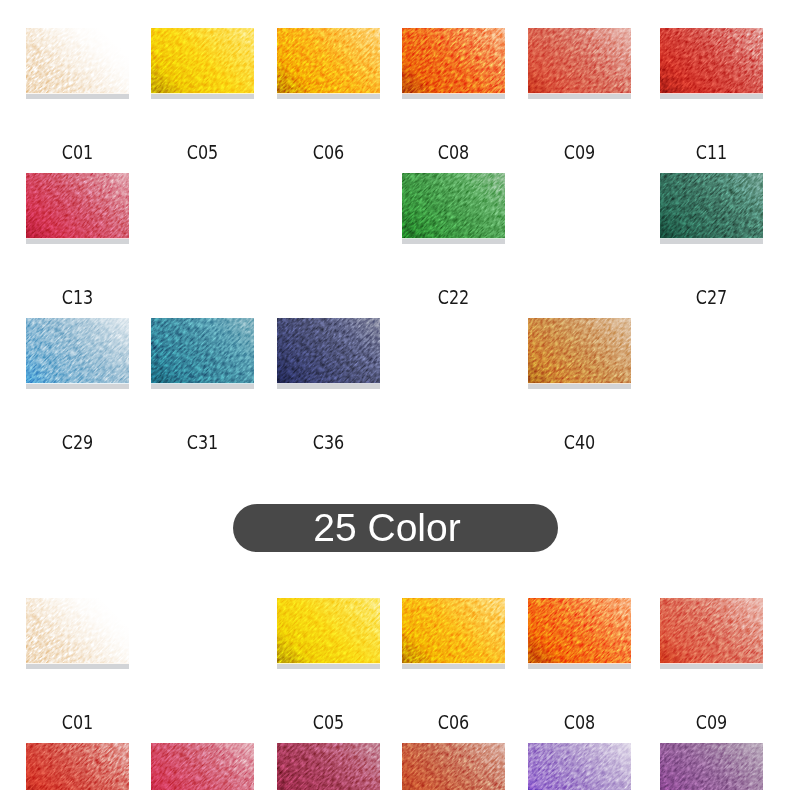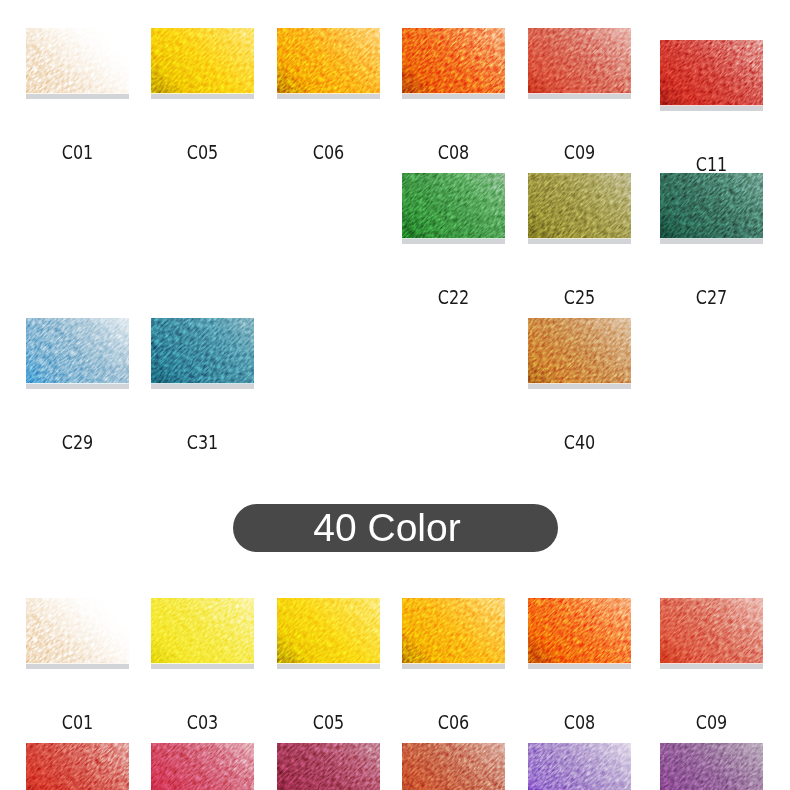--- a/index.html
+++ b/index.html
@@ -149,58 +149,58 @@
             <svg class="tex" width="193" height="155" style="opacity: 0.746;">
               <g transform="rotate(-45 96.5 77.5)">
                 <rect x="-50" y="-50" width="295" height="255" filter="url(#tx3)"></rect>
               </g>
             </svg>
           </div>
           <div class="edge" style="background: rgb(217, 108, 90); opacity: 0.22;"></div>
           <div class="bar" style="background: rgb(210, 212, 215);"></div>
           <div class="lbl" style="top: 114px; color: rgb(25, 25, 25);">C09</div>
         </div>
-        <div class="cell" style="left: 659.8px; margin-top: 12px;">
+        <div class="cell" style="left: 659.8px;">
           <div class="chip" style="background: linear-gradient(44deg, rgb(173, 31, 22) 0%, rgb(211, 50, 39) 22%, rgb(212, 72, 63) 50%, rgb(217, 105, 98) 72%, rgb(227, 157, 152) 100%);">
             <svg class="tex" width="193" height="155" style="opacity: 0.988;">
               <g transform="rotate(-45 96.5 77.5)">
                 <rect x="-50" y="-50" width="295" height="255" filter="url(#tx4)"></rect>
               </g>
             </svg>
           </div>
           <div class="edge" style="background: rgb(212, 72, 63); opacity: 0.22;"></div>
           <div class="bar" style="background: rgb(210, 212, 215);"></div>
           <div class="lbl" style="top: 114px; color: rgb(25, 25, 25);">C11</div>
         </div>
       </div>
       <div class="row" style="top: 145px;">
+        <div class="cell" style="left: 25.7px;">
+          <div class="chip" style="background: linear-gradient(44deg, rgb(188, 27, 55) 0%, rgb(213, 55, 84) 22%, rgb(211, 82, 105) 50%, rgb(216, 117, 134) 72%, rgb(228, 170, 180) 100%);">
+            <svg class="tex" width="193" height="155" style="opacity: 0.762;">
+              <g transform="rotate(-45 96.5 77.5)">
+                <rect x="-50" y="-50" width="295" height="255" filter="url(#tx5)"></rect>
+              </g>
+            </svg>
+          </div>
+          <div class="edge" style="background: rgb(211, 82, 105); opacity: 0.22;"></div>
+          <div class="bar" style="background: rgb(210, 212, 215);"></div>
+          <div class="lbl" style="top: 114px; color: rgb(25, 25, 25);">C13</div>
+        </div>
         <div class="cell" style="left: 401.9px;">
           <div class="chip" style="background: linear-gradient(44deg, rgb(29, 121, 35) 0%, rgb(55, 150, 60) 22%, rgb(72, 157, 77) 50%, rgb(95, 174, 100) 72%, rgb(143, 190, 146) 100%);">
             <svg class="tex" width="193" height="155" style="opacity: 0.712;">
               <g transform="rotate(-45 96.5 77.5)">
                 <rect x="-50" y="-50" width="295" height="255" filter="url(#tx8)"></rect>
               </g>
             </svg>
           </div>
           <div class="edge" style="background: rgb(72, 157, 77); opacity: 0.22;"></div>
           <div class="bar" style="background: rgb(210, 212, 215);"></div>
           <div class="lbl" style="top: 114px; color: rgb(25, 25, 25);">C22</div>
         </div>
-        <div class="cell" style="left: 527.7px;">
-          <div class="chip" style="background: linear-gradient(44deg, rgb(126, 119, 31) 0%, rgb(155, 147, 57) 22%, rgb(162, 155, 74) 50%, rgb(176, 170, 100) 72%, rgb(193, 189, 148) 100%);">
-            <svg class="tex" width="193" height="155" style="opacity: 0.659;">
-              <g transform="rotate(-45 96.5 77.5)">
-                <rect x="-50" y="-50" width="295" height="255" filter="url(#tx9)"></rect>
-              </g>
-            </svg>
-          </div>
-          <div class="edge" style="background: rgb(162, 155, 74); opacity: 0.22;"></div>
-          <div class="bar" style="background: rgb(210, 212, 215);"></div>
-          <div class="lbl" style="top: 114px; color: rgb(25, 25, 25);">C25</div>
-        </div>
         <div class="cell" style="left: 659.8px;">
           <div class="chip" style="background: linear-gradient(44deg, rgb(21, 75, 58) 0%, rgb(45, 107, 87) 22%, rgb(60, 116, 98) 50%, rgb(79, 137, 118) 72%, rgb(116, 164, 149) 100%);">
             <svg class="tex" width="193" height="155" style="opacity: 0.642;">
               <g transform="rotate(-45 96.5 77.5)">
                 <rect x="-50" y="-50" width="295" height="255" filter="url(#tx10)"></rect>
               </g>
             </svg>
           </div>
           <div class="edge" style="background: rgb(60, 116, 98); opacity: 0.22;"></div>
           <div class="bar" style="background: rgb(210, 212, 215);"></div>
@@ -225,20 +225,32 @@
             <svg class="tex" width="193" height="155" style="opacity: 0.649;">
               <g transform="rotate(-45 96.5 77.5)">
                 <rect x="-50" y="-50" width="295" height="255" filter="url(#tx0)"></rect>
               </g>
             </svg>
           </div>
           <div class="edge" style="background: rgb(66, 142, 163); opacity: 0.22;"></div>
           <div class="bar" style="background: rgb(210, 212, 215);"></div>
           <div class="lbl" style="top: 114px; color: rgb(25, 25, 25);">C31</div>
         </div>
+        <div class="cell" style="left: 277px;">
+          <div class="chip" style="background: linear-gradient(44deg, rgb(32, 38, 83) 0%, rgb(58, 64, 111) 22%, rgb(75, 80, 119) 50%, rgb(95, 100, 138) 72%, rgb(136, 139, 163) 100%);">
+            <svg class="tex" width="193" height="155" style="opacity: 0.642;">
+              <g transform="rotate(-45 96.5 77.5)">
+                <rect x="-50" y="-50" width="295" height="255" filter="url(#tx1)"></rect>
+              </g>
+            </svg>
+          </div>
+          <div class="edge" style="background: rgb(75, 80, 119); opacity: 0.22;"></div>
+          <div class="bar" style="background: rgb(210, 212, 215);"></div>
+          <div class="lbl" style="top: 114px; color: rgb(25, 25, 25);">C36</div>
+        </div>
         <div class="cell" style="left: 527.7px;">
           <div class="chip" style="background: linear-gradient(44deg, rgb(179, 106, 27) 0%, rgb(209, 133, 52) 22%, rgb(206, 145, 79) 50%, rgb(212, 164, 113) 72%, rgb(224, 196, 166) 100%);">
             <svg class="tex" width="193" height="155" style="opacity: 0.739;">
               <g transform="rotate(-45 96.5 77.5)">
                 <rect x="-50" y="-50" width="295" height="255" filter="url(#tx3)"></rect>
               </g>
             </svg>
           </div>
           <div class="edge" style="background: rgb(206, 145, 79); opacity: 0.22;"></div>
           <div class="bar" style="background: rgb(210, 212, 215);"></div>
@@ -254,32 +266,20 @@
               <g transform="rotate(-45 96.5 77.5)">
                 <rect x="-50" y="-50" width="295" height="255" filter="url(#txf)"></rect>
               </g>
             </svg>
             <div class="fademask"></div>
           </div>
           <div class="edge" style="background: rgb(241, 220, 192); opacity: 0.22;"></div>
           <div class="bar" style="background: rgb(210, 212, 215);"></div>
           <div class="lbl" style="top: 114px; color: rgb(25, 25, 25);">C01</div>
         </div>
-        <div class="cell" style="left: 151.1px;">
-          <div class="chip" style="background: linear-gradient(44deg, rgb(228, 213, 9) 0%, rgb(245, 232, 46) 22%, rgb(246, 234, 70) 50%, rgb(248, 238, 108) 72%, rgb(251, 245, 170) 100%);">
-            <svg class="tex" width="193" height="155" style="opacity: 1;">
-              <g transform="rotate(-45 96.5 77.5)">
-                <rect x="-50" y="-50" width="295" height="255" filter="url(#tx5)"></rect>
-              </g>
-            </svg>
-          </div>
-          <div class="edge" style="background: rgb(246, 234, 70); opacity: 0.22;"></div>
-          <div class="bar" style="background: rgb(210, 212, 215);"></div>
-          <div class="lbl" style="top: 114px; color: rgb(25, 25, 25);">C03</div>
-        </div>
         <div class="cell" style="left: 277px;">
           <div class="chip" style="background: linear-gradient(44deg, rgb(188, 162, 4) 0%, rgb(241, 207, 5) 22%, rgb(250, 217, 21) 50%, rgb(251, 223, 60) 72%, rgb(252, 234, 123) 100%);">
             <svg class="tex" width="193" height="155" style="opacity: 1;">
               <g transform="rotate(-45 96.5 77.5)">
                 <rect x="-50" y="-50" width="295" height="255" filter="url(#tx6)"></rect>
               </g>
             </svg>
           </div>
           <div class="edge" style="background: rgb(250, 217, 21); opacity: 0.22;"></div>
           <div class="bar" style="background: rgb(210, 212, 215);"></div>
@@ -373,15 +373,15 @@
             <svg class="tex" width="193" height="155" style="opacity: 0.575;">
               <g transform="rotate(-45 96.5 77.5)">
                 <rect x="-50" y="-50" width="295" height="255" filter="url(#tx3)"></rect>
               </g>
             </svg>
           </div>
         </div>
       </div>
     </div>
     <div class="banner" style="left: 233px; top: 503.6px; width: 325px; height: 48.6px; background: rgb(72, 72, 72);">
-      <span style="color: rgb(255, 255, 255);">40 Color</span>
+      <span style="color: rgb(255, 255, 255);">25 Color</span>
     </div>
   </div>
 
 </body></html>

